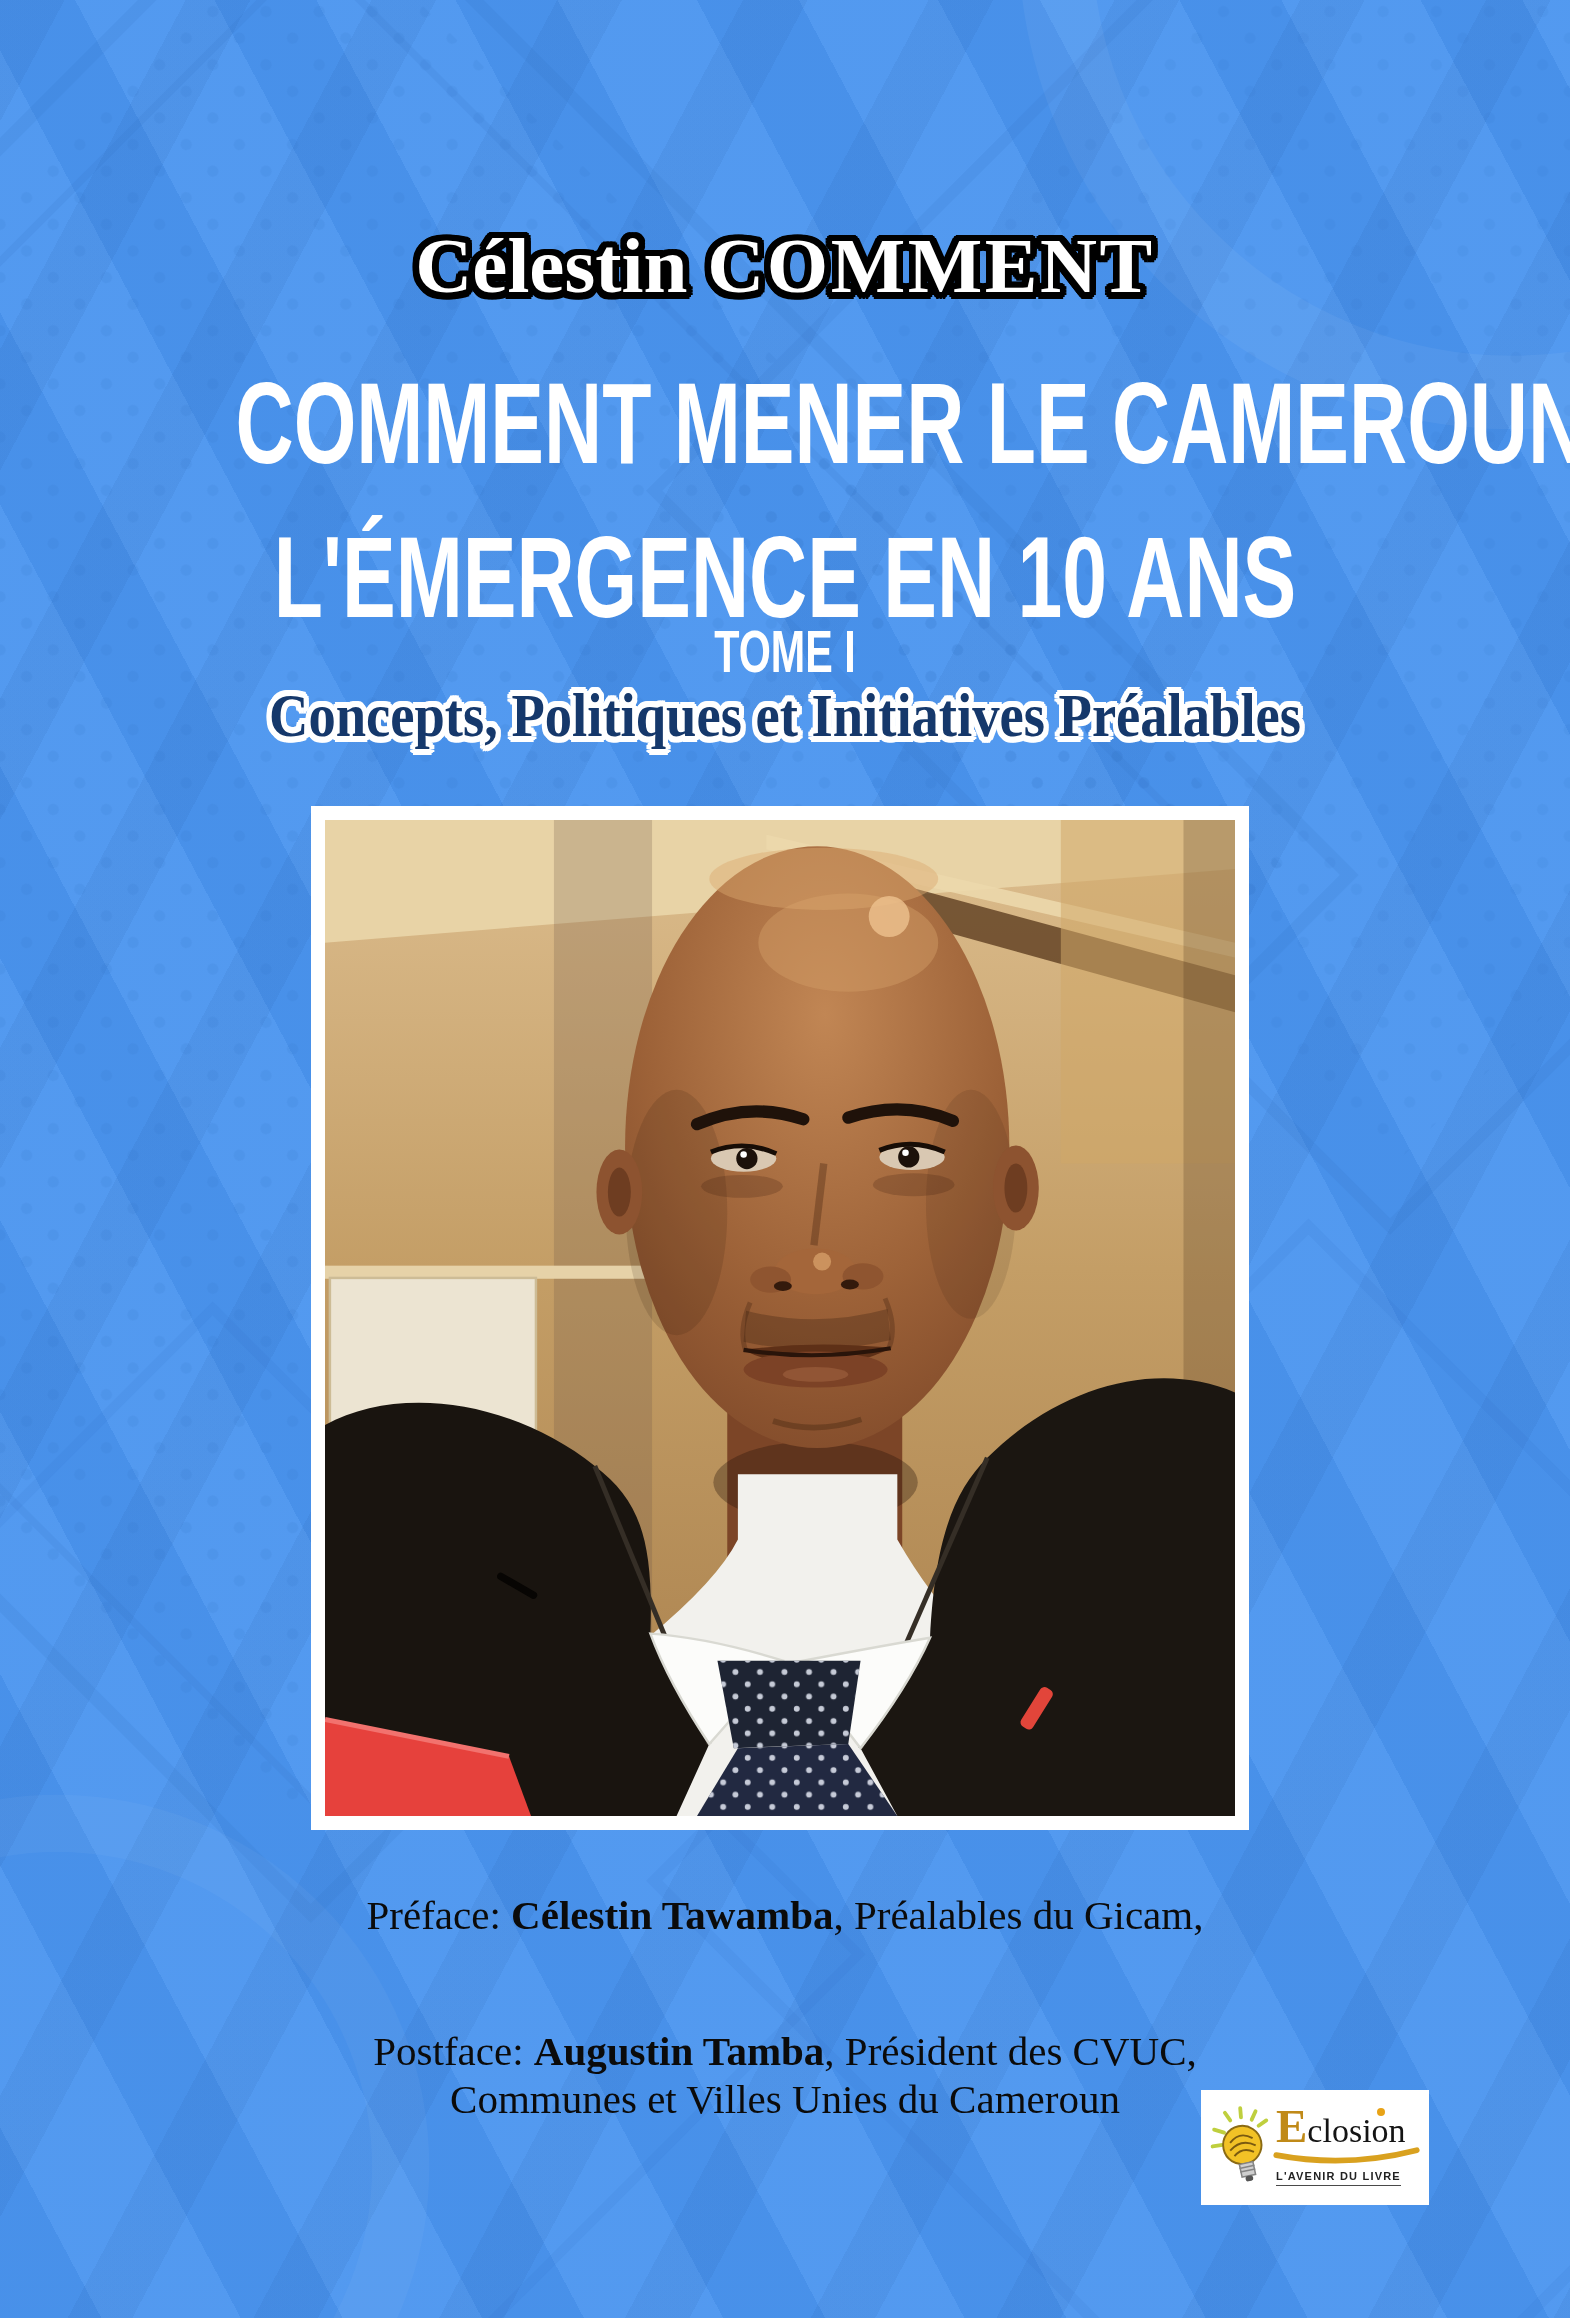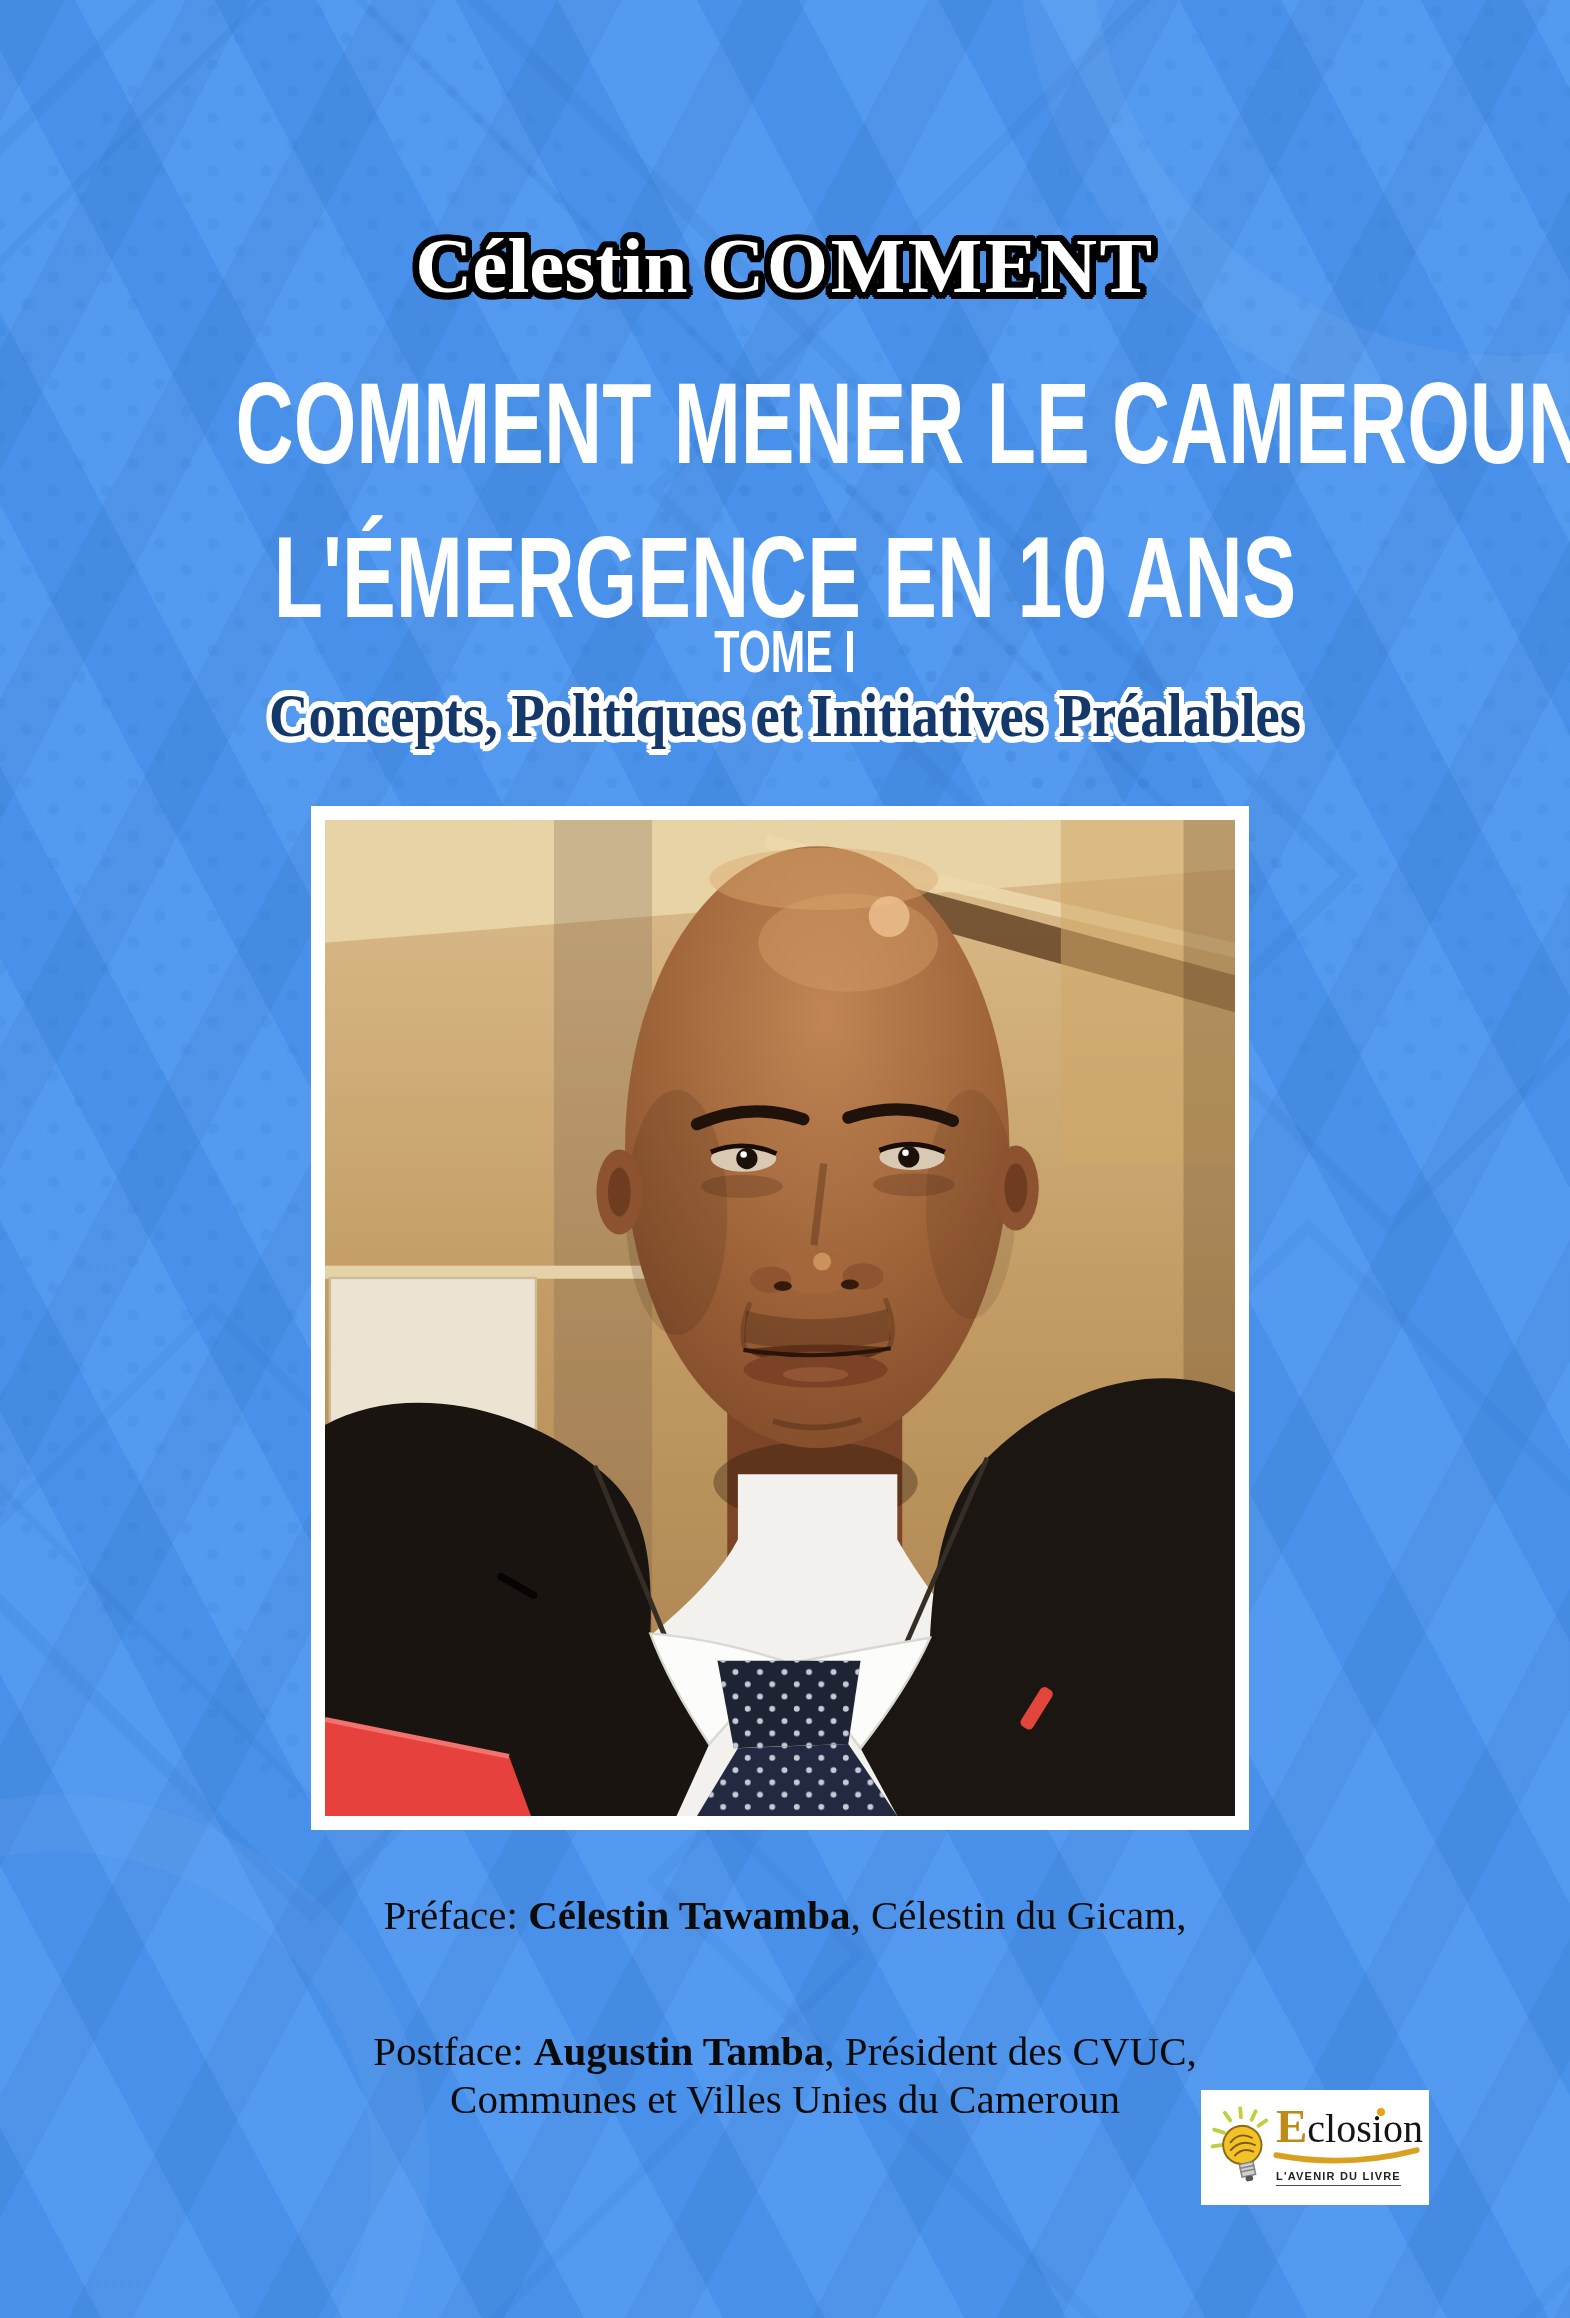--- a/index.html
+++ b/index.html
@@ -63,21 +63,21 @@
   .logo-box{
     position:absolute;left:1201px;top:2090px;width:228px;height:115px;
     background:#fff;
   }
   .logo-bulb{position:absolute;left:6.5px;top:11.5px;width:69px;height:92px;}
   .logo-word{
     position:absolute;left:75px;top:13px;white-space:nowrap;
     font-family:"Liberation Serif", serif;line-height:1;
   }
   .logo-word .initial{font-size:47px;font-weight:700;color:#C08A18;}
-  .logo-word .rest{font-size:40px;color:#141414;}
+  .logo-word .rest{font-size:34px;color:#141414;}
   .i-dot{position:absolute;left:176px;top:18px;width:8.2px;height:8.2px;border-radius:50%;background:#E8A317;}
   .logo-swoosh{position:absolute;left:72px;top:57px;width:147px;height:19.6px;}
   .logo-tagline{
     position:absolute;left:75px;top:80px;
     font-family:Liberation Sans, sans-serif;font-size:11px;font-weight:700;
     letter-spacing:1.2px;color:#222;
     border-bottom:1.6px solid #4a4a4a;padding-bottom:2.5px;white-space:nowrap;
   }
 </style>
 </head>
@@ -219,21 +219,21 @@
       <path d="M 505 1135 L 640 1130 L 700 1218 L 455 1218 Z" fill="url(#tiedots)" opacity="0.9"></path>
 
       <rect x="862" y="1058" width="17" height="56" rx="6" fill="#E2453A" transform="rotate(32 870 1086)"></rect>
 
       <path d="M 0 1100 L 225 1145 L 252 1218 L 0 1218 Z" fill="#e6413c"></path>
       <path d="M 0 1100 L 225 1145" stroke="#f2726e" stroke-width="6" fill="none"></path>
     </svg>
   </div>
 
   <div class="credit preface">
-    <div><span>Préface: </span><span class="bold">Célestin Tawamba</span><span>, Célestin du Gicam,</span></div>
+    <div><span>Préface: </span><span class="bold">Célestin Tawamba</span><span>, Préalables du Gicam,</span></div>
   </div>
 
   <div class="credit postface">
     <div><span>Postface: </span><span class="bold">Augustin Tamba</span><span>, Président des CVUC,</span></div>
     <div>Communes et Villes Unies du Cameroun</div>
   </div>
 
   <div class="logo-box">
     <svg class="logo-bulb" viewBox="0 0 90 112">
       <g stroke="#BFCF3E" stroke-width="5" stroke-linecap="round">

